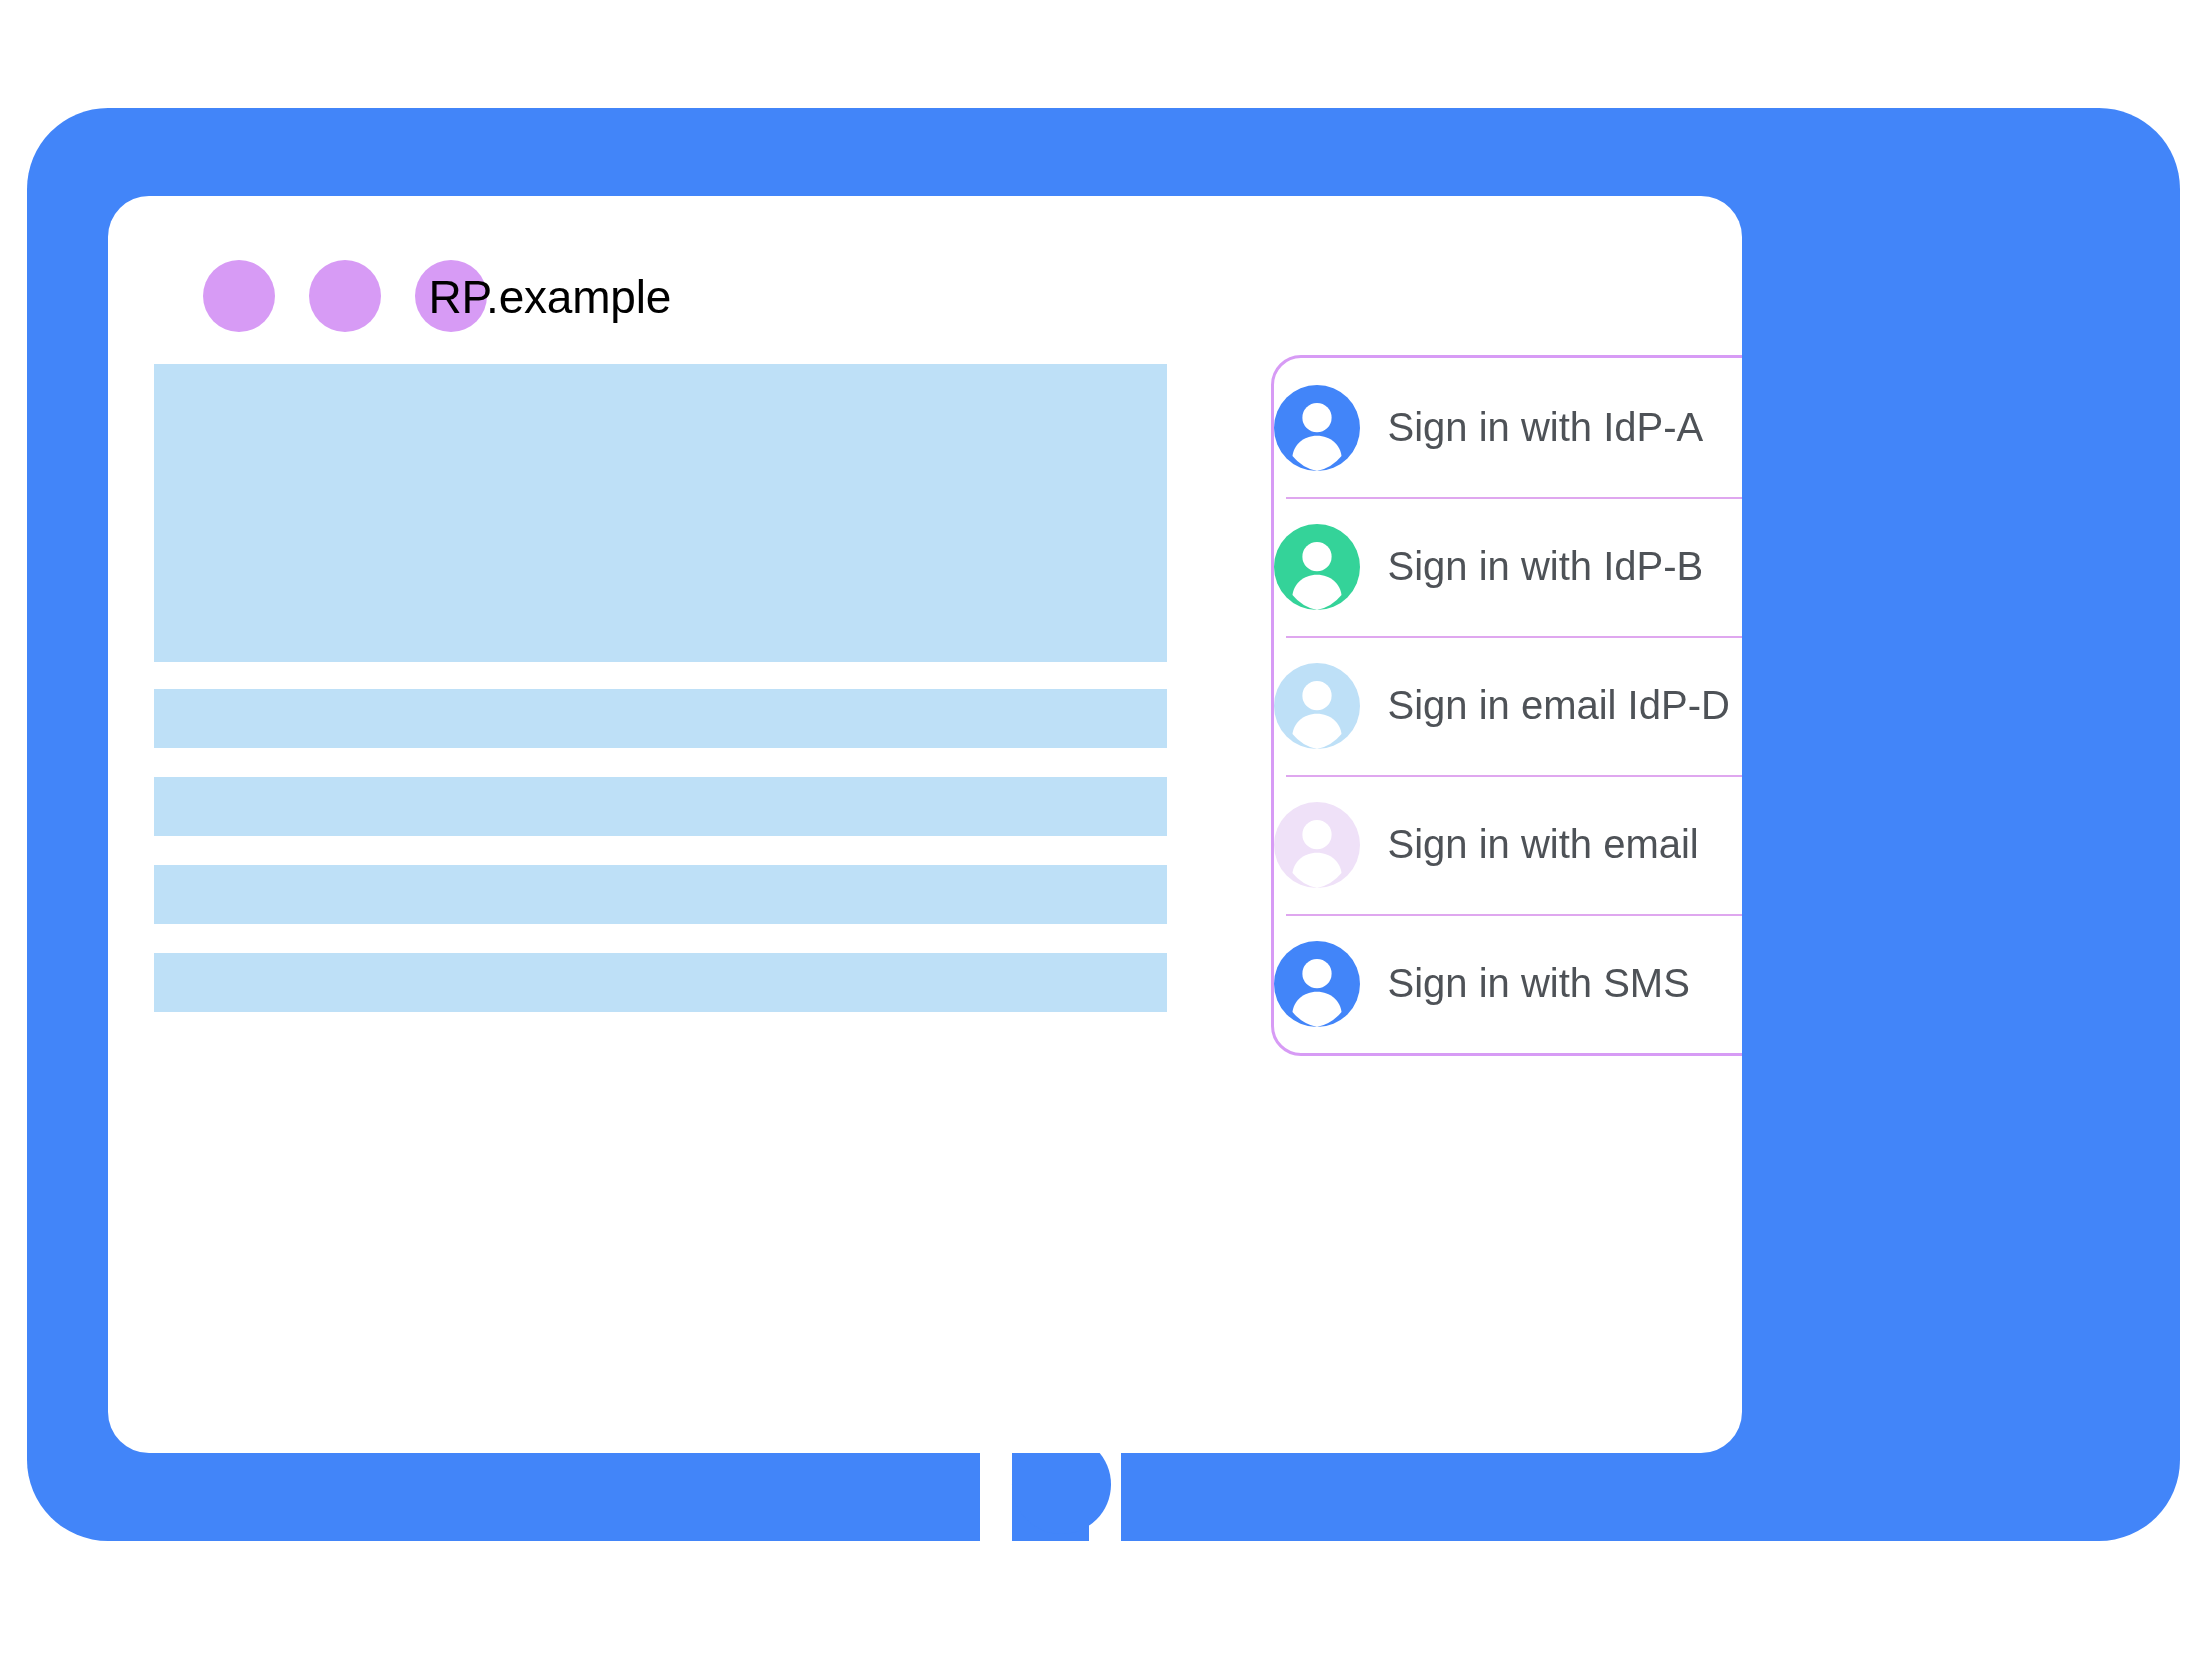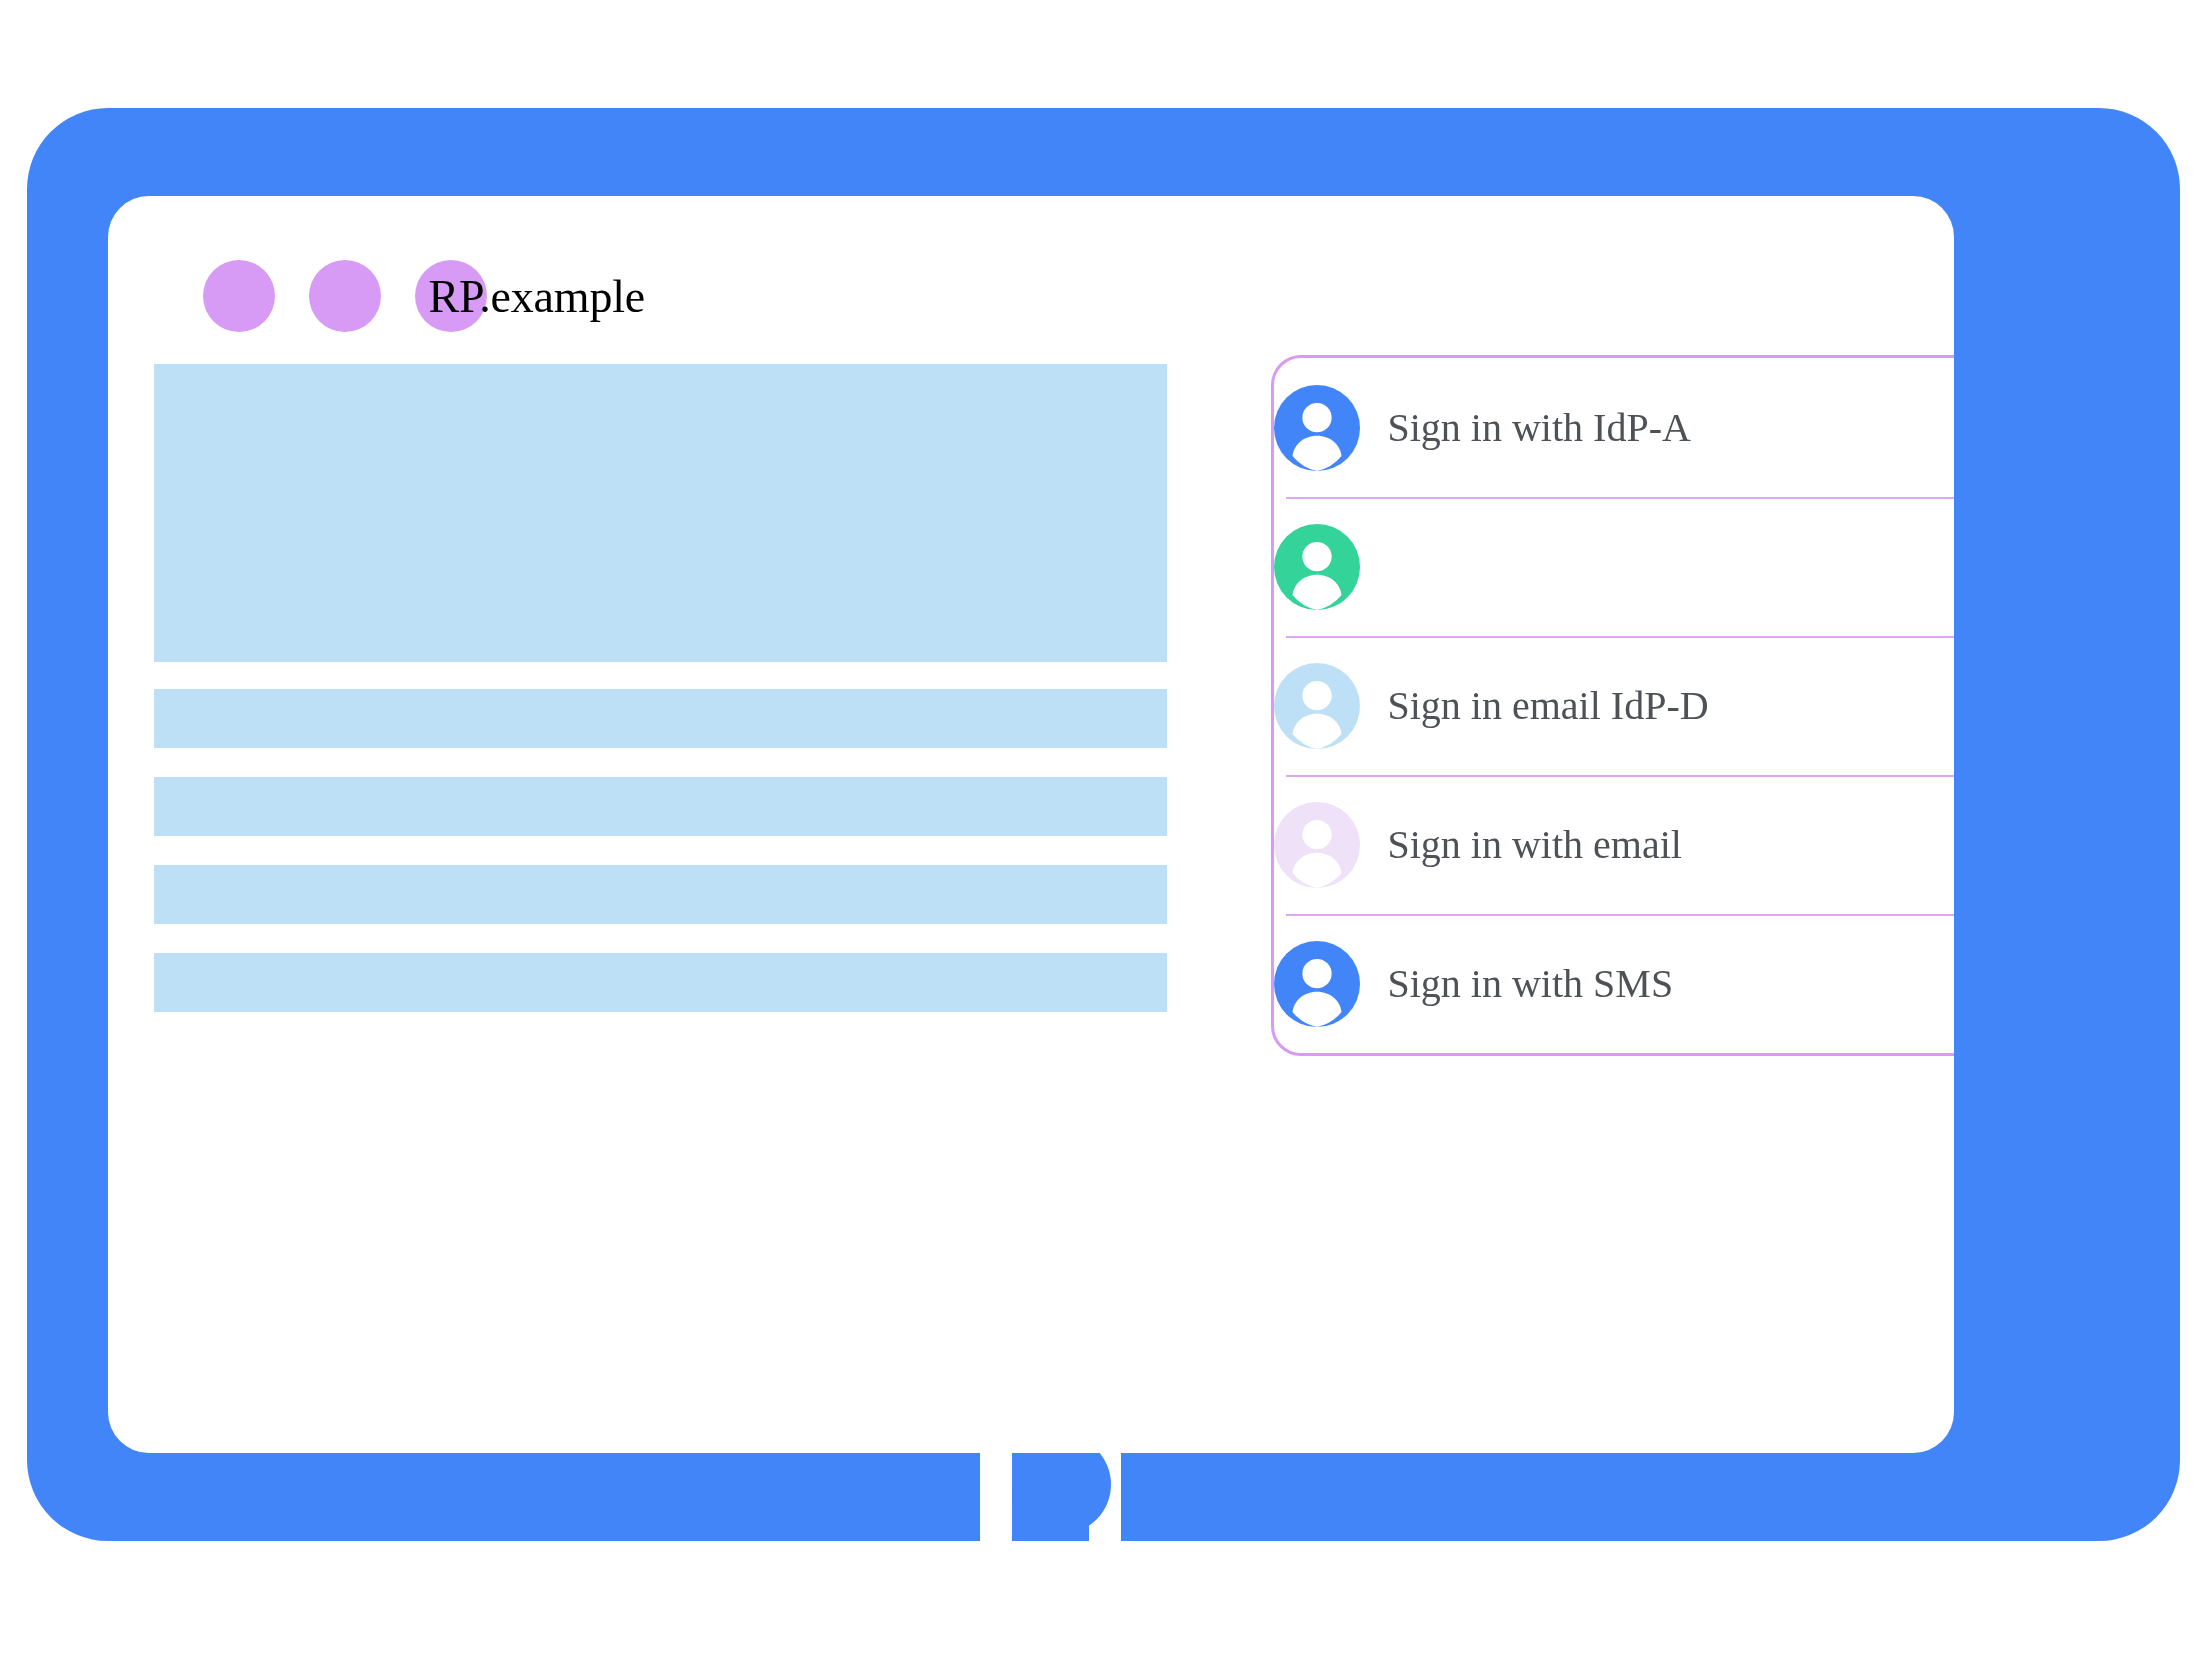--- a/index.html
+++ b/index.html
@@ -33,26 +33,25 @@
     height: 1433px;
     background: var(--blue, #4285F9);
     border-radius: 81px;
   }
 
   
   .screen {
     position: absolute;
     left: 81px;
     top: 88px;
-    width: 1846px;
+    width: 1634px;
     height: 1257px;
     background: #ffffff;
     border-radius: 41px;
     overflow: hidden;
-    font-family: Liberation Serif, serif;
   }
 
   
   .bezel-gap {
     position: absolute;
     background: #ffffff;
     top: 1322px;
     width: 32px;
     height: 111px;
   }
@@ -200,20 +199,21 @@
           <span class="signin-label">Sign in with IdP-A</span>
         </div>
         <div class="signin-row">
           <span class="avatar">
             <svg viewBox="0 0 100 100" aria-hidden="true">
               <circle cx="50" cy="50" r="50" fill="#34D399"></circle>
               <circle cx="50" cy="38" r="17" fill="#ffffff"></circle>
               <path d="M50 59c-16 0-27 11-28.5 23.5A50 50 0 0 0 50 100a50 50 0 0 0 28.5-17.5C77 70 66 59 50 59z" fill="#ffffff"></path>
             </svg>
           </span>
+          <span class="signin-label">Sign in with IdP-B</span>
         </div>
         <div class="signin-row">
           <span class="avatar">
             <svg viewBox="0 0 100 100" aria-hidden="true">
               <circle cx="50" cy="50" r="50" fill="#BEE0F7"></circle>
               <circle cx="50" cy="38" r="17" fill="#ffffff"></circle>
               <path d="M50 59c-16 0-27 11-28.5 23.5A50 50 0 0 0 50 100a50 50 0 0 0 28.5-17.5C77 70 66 59 50 59z" fill="#ffffff"></path>
             </svg>
           </span>
           <span class="signin-label">Sign in email IdP-D</span>

